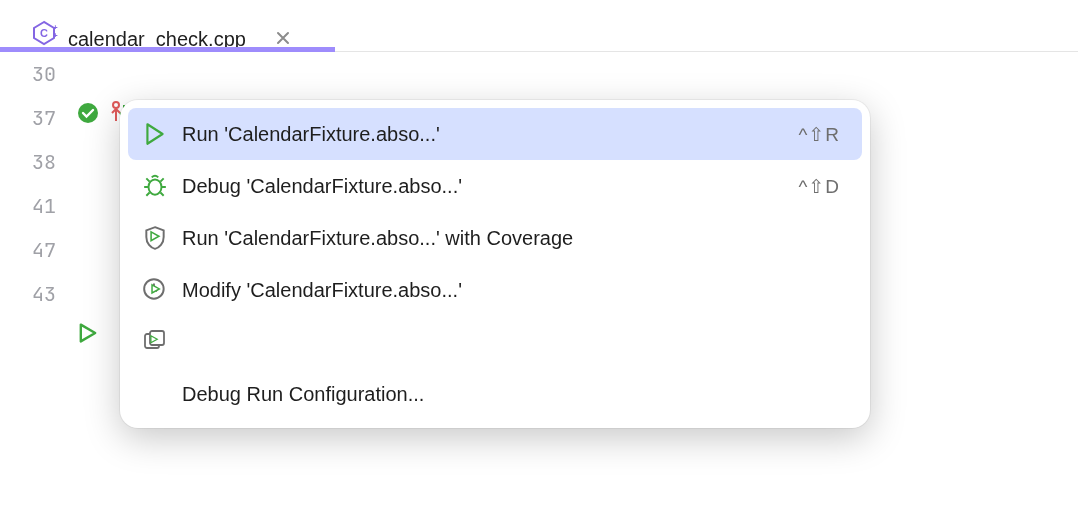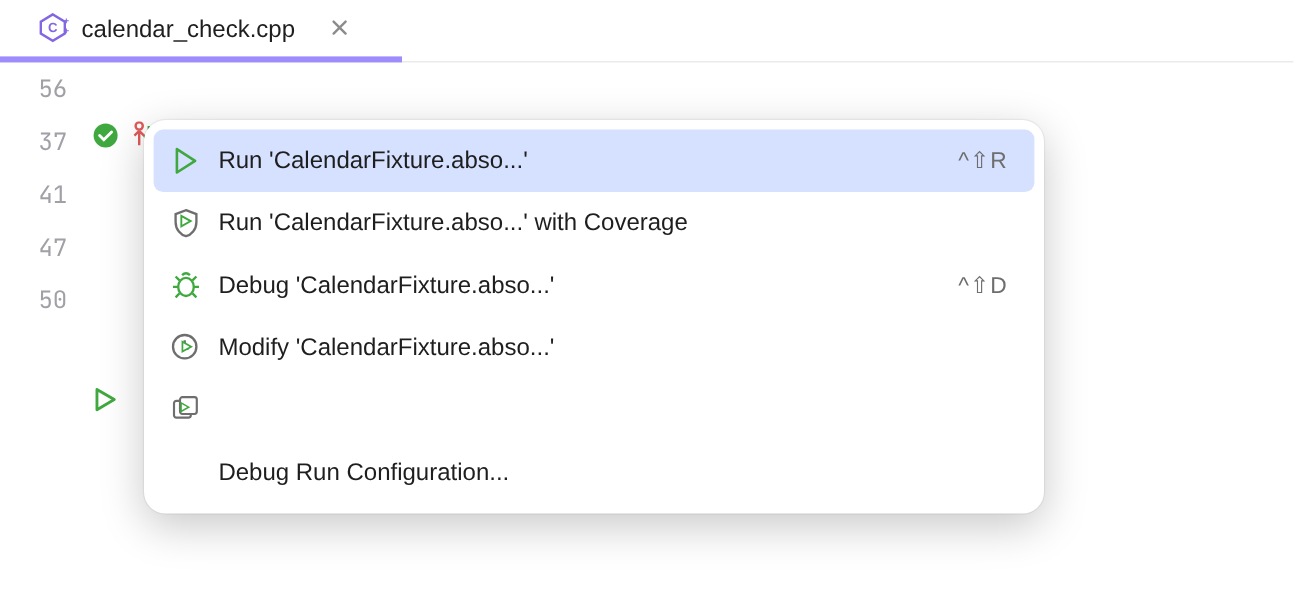--- a/index.html
+++ b/index.html
@@ -14,21 +14,21 @@
   .tabbar {
     display: flex;
     align-items: center;
     height: 52px;
     border-bottom: 1px solid #e5e5e5;
     padding-left: 20px;
     position: relative;
   }
   .tab {
     display: flex;
-    align-items: center;
+    align-items: flex-end;
     gap: 10px;
     padding: 0 10px;
     height: 100%;
   }
   .tab .file-icon svg { width: 28px; height: 28px; }
   .tab-label { font-size: 20px; color: #1e1e1e; }
   .tab-close { margin-left: 18px; color: #8c8c8c; }
   .tab-close svg { width: 18px; height: 18px; }
   .tab-underline {
     position: absolute;
@@ -174,25 +174,26 @@
       <svg viewBox="0 0 18 18">
           <use href="#ic-close"></use>
         </svg>
     </span>
   </div>
   <div class="tab-underline"></div>
 </div>
 
 <div class="editor">
   <div class="gutter-nums">
-    <div>56</div>
+    <div>30</div>
     <div>37</div>
+    <div>38</div>
     <div>41</div>
     <div>47</div>
-    <div>50</div>
+    <div>43</div>
   </div>
   <div class="gutter-icons">
     <div class="row-icons"></div>
     <div class="row-icons">
       <span><svg viewBox="0 0 24 24">
             <use href="#ic-check-circle"></use>
           </svg></span>
       <span><svg viewBox="0 0 24 24">
             <use href="#ic-vcs-arrow"></use>
           </svg></span>
@@ -230,34 +231,34 @@
         <svg viewBox="0 0 24 24">
           <use href="#ic-play"></use>
         </svg>
       </span>
     <span class="mi-label">Run 'CalendarFixture.abso...'</span>
     <span class="mi-shortcut">^⇧R</span>
   </div>
   <div class="menu-item">
     <span class="mi-icon">
         <svg viewBox="0 0 24 24">
-          <use href="#ic-shield-play"></use>
-        </svg>
-      </span>
-    <span class="mi-label">Run 'CalendarFixture.abso...' with Coverage</span>
-    <span class="mi-shortcut"></span>
-  </div>
-  <div class="menu-item">
-    <span class="mi-icon">
-        <svg viewBox="0 0 24 24">
           <use href="#ic-bug"></use>
         </svg>
       </span>
     <span class="mi-label">Debug 'CalendarFixture.abso...'</span>
     <span class="mi-shortcut">^⇧D</span>
+  </div>
+  <div class="menu-item">
+    <span class="mi-icon">
+        <svg viewBox="0 0 24 24">
+          <use href="#ic-shield-play"></use>
+        </svg>
+      </span>
+    <span class="mi-label">Run 'CalendarFixture.abso...' with Coverage</span>
+    <span class="mi-shortcut"></span>
   </div>
   <div class="menu-item">
     <span class="mi-icon">
         <svg viewBox="0 0 24 24">
           <use href="#ic-clock-play"></use>
         </svg>
       </span>
     <span class="mi-label">Modify 'CalendarFixture.abso...'</span>
     <span class="mi-shortcut"></span>
   </div>

